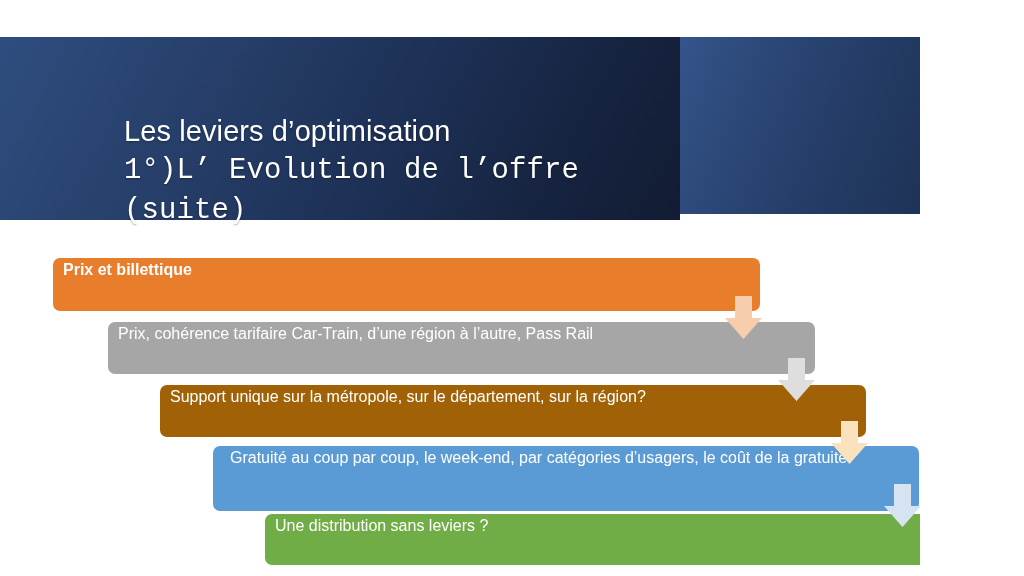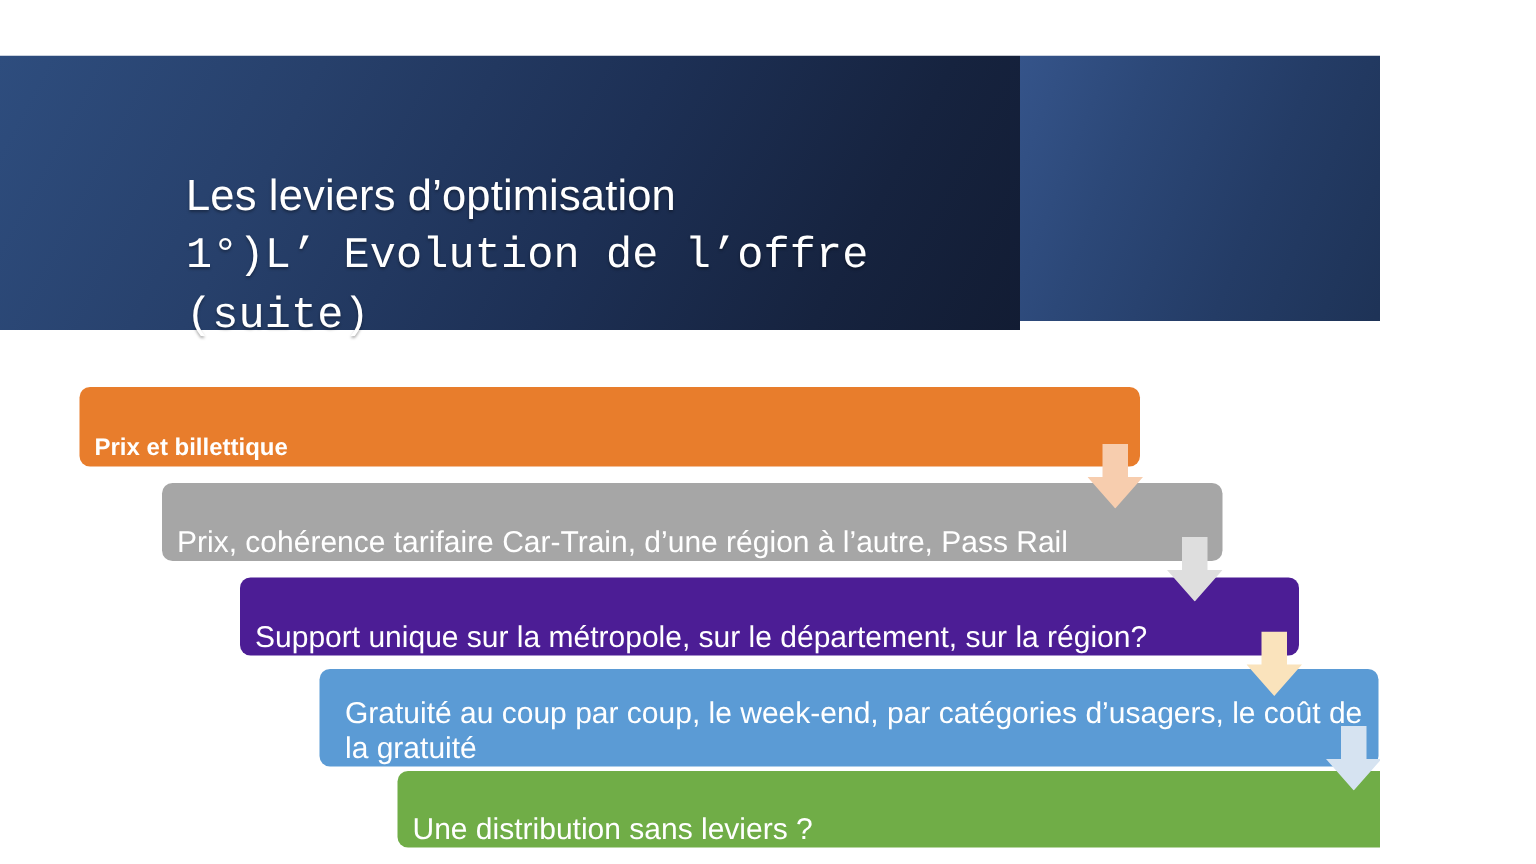--- a/index.html
+++ b/index.html
@@ -55,36 +55,36 @@
   }
   .header-title .line2 { display: block; font-family: Liberation Mono, monospace; }
 
   
   .bar {
     position: absolute;
     border-radius: 7px;
     box-sizing: border-box;
     color: #ffffff;
     display: flex;
-    align-items: flex-end;
+    align-items: flex-start;
     z-index: 2;
   }
   .bar .bar-text {
     display: block;
     width: 100%;
     padding: 0 10px 0 10px;
-    font-size: 20px;
+    font-size: 16px;
     line-height: 24px;
     color: #ffffff;
   }
   .bar.b0 .bar-text { font-weight: bold; font-size: 16px; }
 
   .b0 { left: 53px;  top: 221px; width: 707px; height: 53px;  background: #e87d2c; }
   .b1 { left: 108px; top: 285px; width: 707px; height: 52px;  background: #a6a6a6; }
-  .b2 { left: 160px; top: 348px; width: 706px; height: 52px;  background: #4c1d95; }
+  .b2 { left: 160px; top: 348px; width: 706px; height: 52px;  background: #a16207; }
   .b3 { left: 213px; top: 409px; width: 706px; height: 65px;  background: #5b9bd5; }
   .b4 { left: 265px; top: 477px; width: 707px; height: 51px;  background: #70ad47; }
 
   .b3 .bar-text { line-height: 23px; padding-left: 17px; }
 
   
   .arrow {
     position: absolute;
     z-index: 3;
   }

